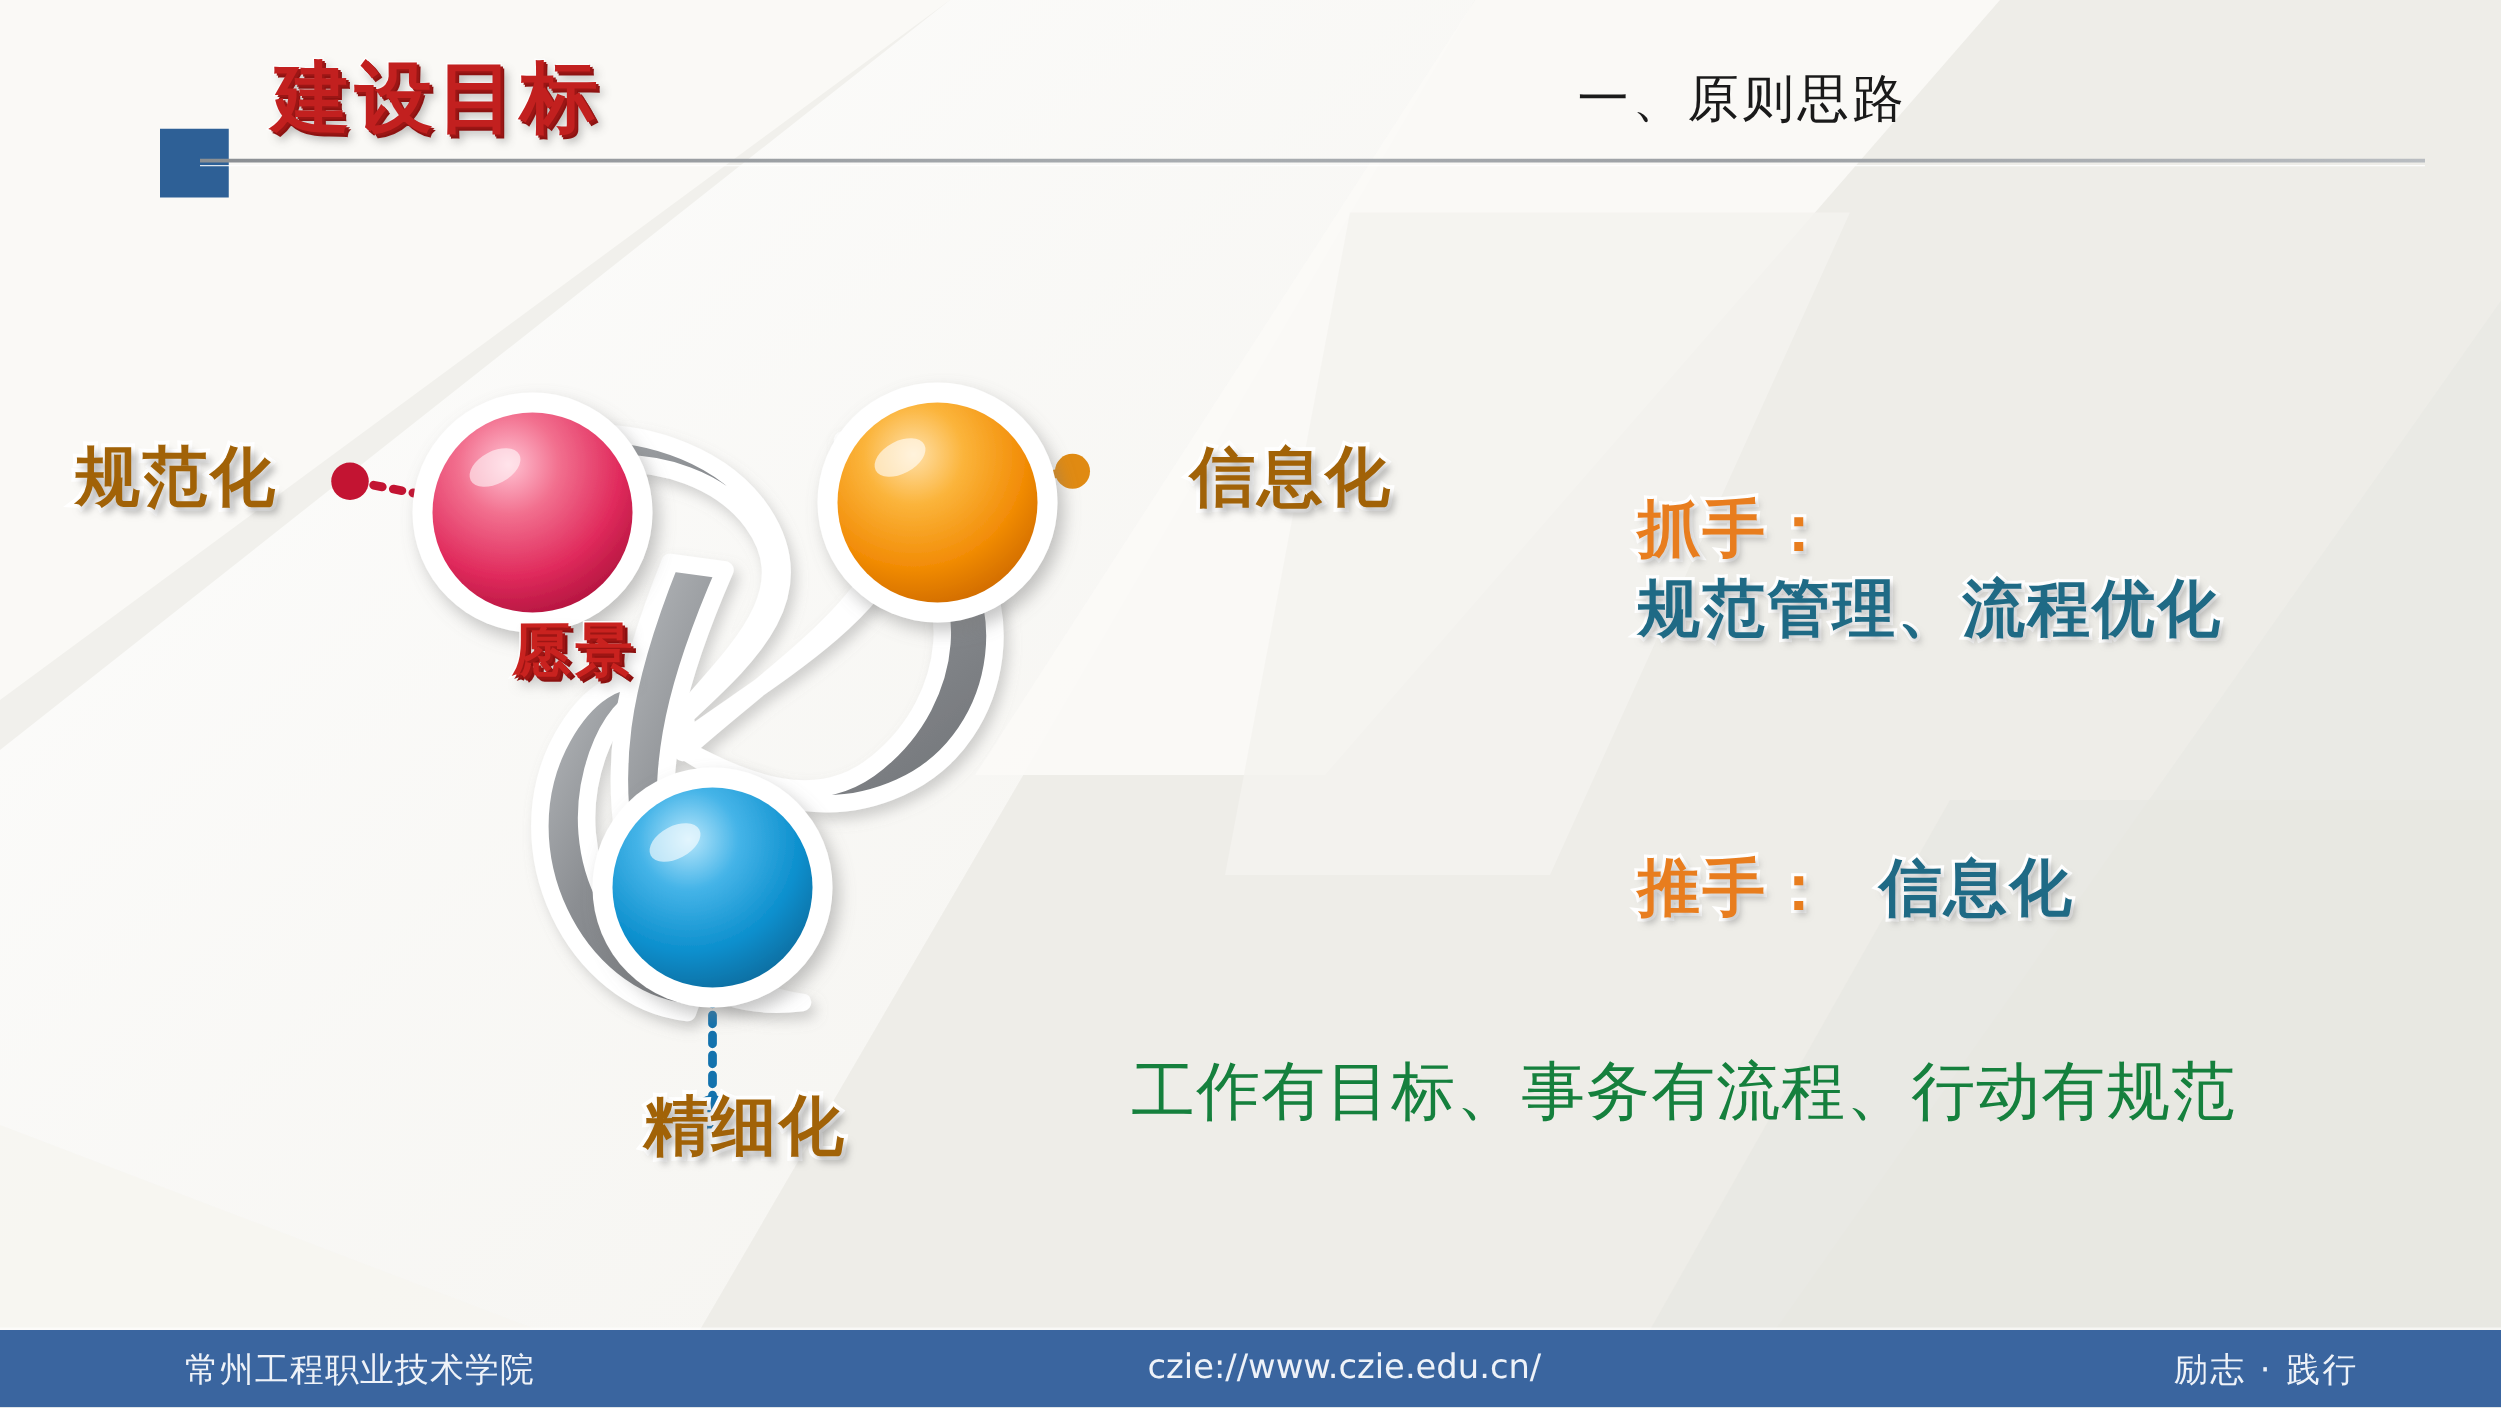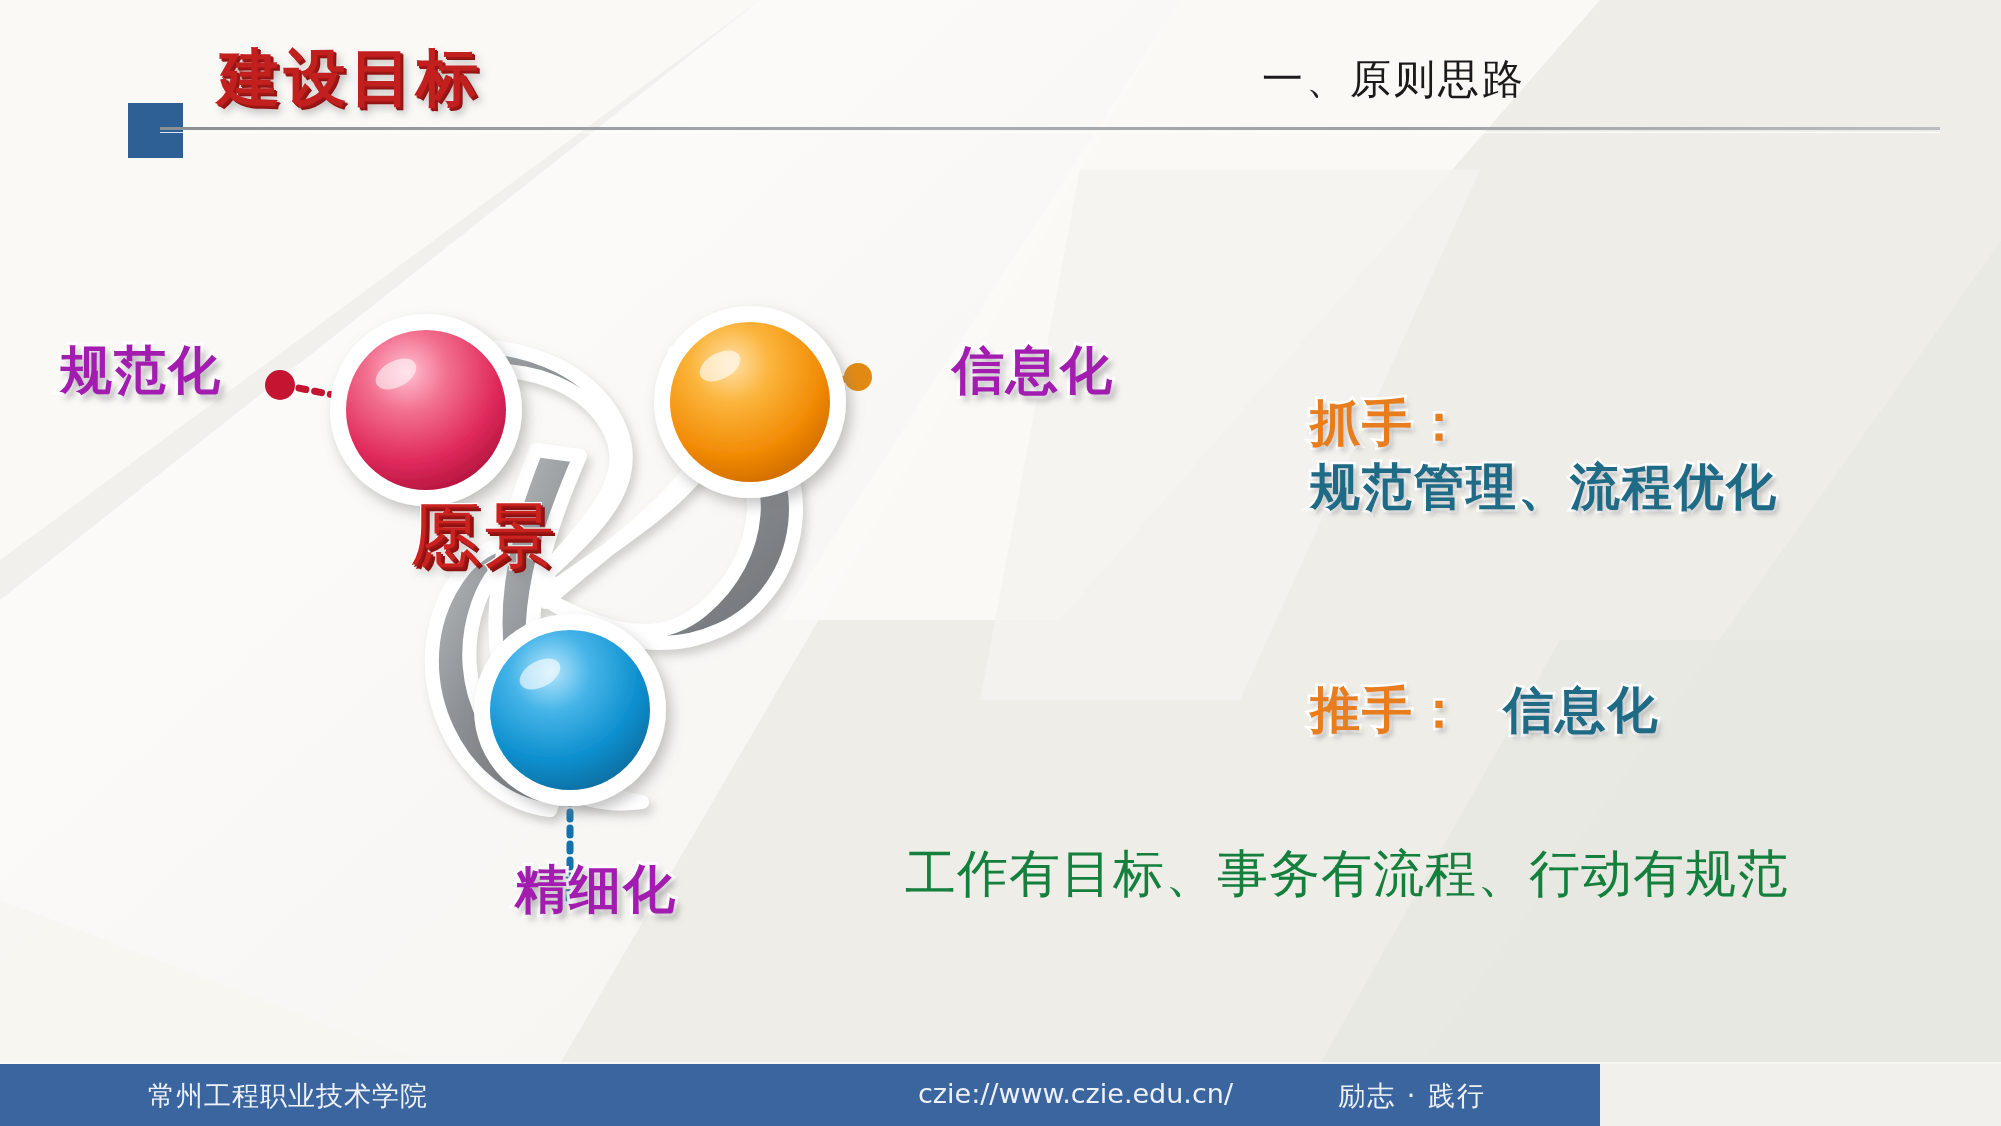--- a/index.html
+++ b/index.html
@@ -54,40 +54,41 @@
     font-family:Liberation Mono, monospace;
     font-size:41px; color:#1a1a1a; letter-spacing:3px;
   }
 
   
   .diagram{position:absolute; left:250px; top:290px; width:640px; height:620px;}
   .diagram svg{position:absolute;top:0;left:0;overflow:visible;}
 
   .vision-text{
     position:absolute; left:160px; top:200px;
-    font-size:70px; font-weight:normal; letter-spacing:4px;
+    font-size:46px; font-weight:bold; letter-spacing:4px;
     color:#c9221f;
     -webkit-text-stroke:2.5px #ffffff;
     paint-order: stroke fill;
     text-shadow:
        2px 2px 0 #9d1514,
        4px 4px 0 #8b100f,
        6px 7px 9px rgba(120,120,120,.5);
     white-space:nowrap;
   }
 
   
   .node-label{
     position:absolute;
     font-size:52px; font-weight:bold; letter-spacing:2px;
-    color:#a21caf;
+    color:#a16207;
     -webkit-text-stroke:6px #ffffff;
     paint-order: stroke fill;
     text-shadow:4px 5px 6px rgba(120,120,120,.55);
     white-space:nowrap;
+    margin-top:11px;
   }
   .label-norm{ left:60px;  top:336px; }
   .label-info{ left:952px; top:336px; }
   .label-fine{ left:515px; top:855px; }
 
   
   .kicker{
     position:absolute;
     font-size:50px; font-weight:bold; letter-spacing:2px;
     white-space:nowrap;
@@ -112,21 +113,21 @@
   .motto{
     position:absolute; left:905px; top:844px;
     font-family:"DejaVu Serif","Liberation Serif",serif;
     font-size:51px; line-height:1.16; color:#15803d;
     letter-spacing:1px; white-space:nowrap;
   }
 
   
   .footer{
     position:absolute; left:0; bottom:0;
-    width:1600px; height:62px;
+    width:2001px; height:62px;
     background:#3a659f;
     color:#eef2f8;
   }
   .footer-rule{
     position:absolute; left:0; bottom:62px;
     width:2001px; height:2px;
     background:rgba(255,255,255,.6);
   }
   .f-left{position:absolute; left:148px; top:14px; font-size:27px; letter-spacing:1px;}
   .f-mid{position:absolute; left:918px; top:14px; font-size:27px; letter-spacing:0px;}

